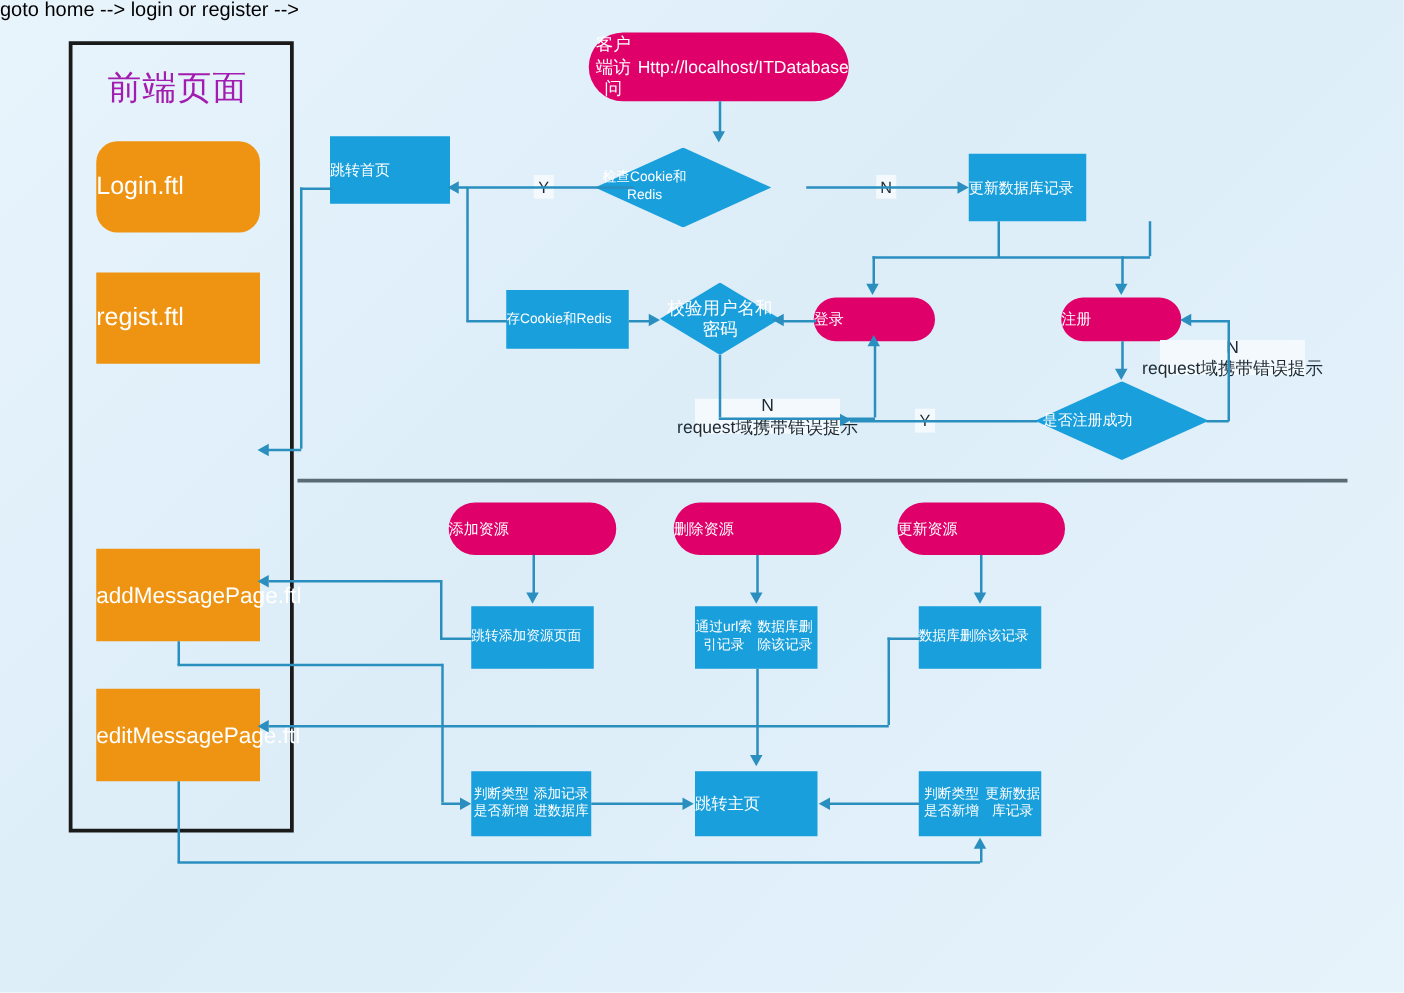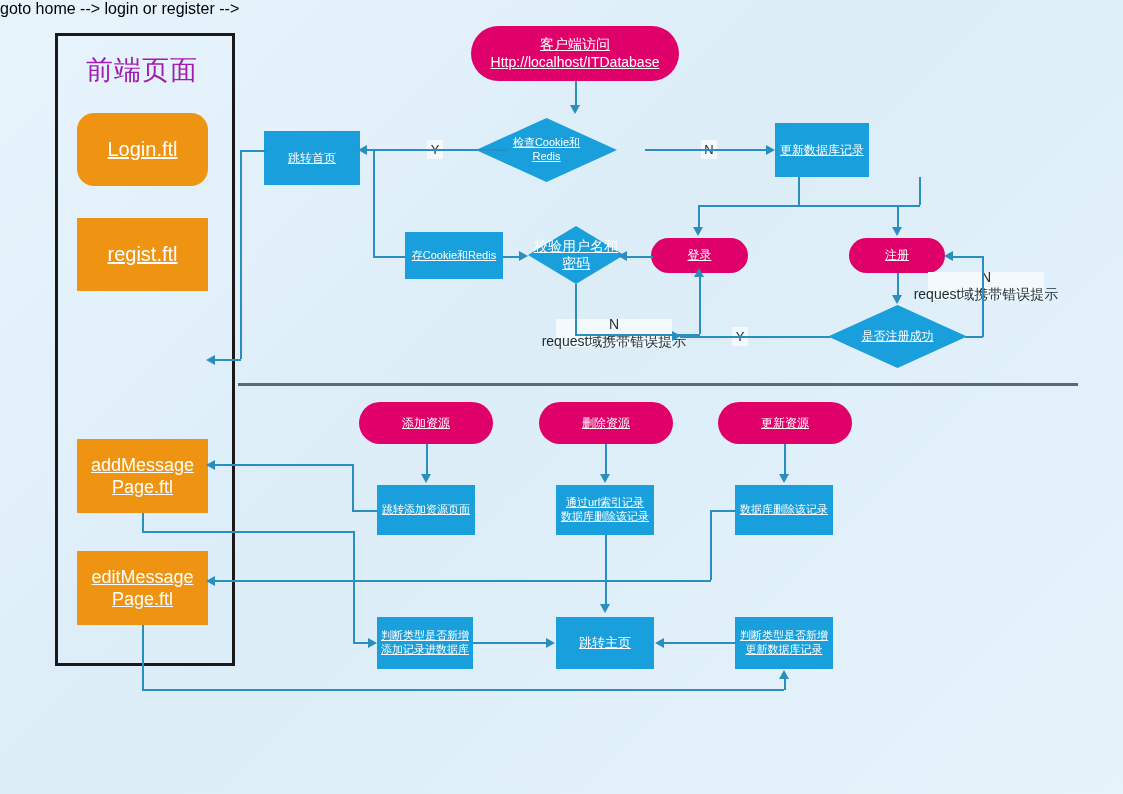--- a/index.html
+++ b/index.html
@@ -4,23 +4,23 @@
 <style>
   html,body{margin:0;padding:0;}
   body{
     width:1123px;height:794px;overflow:hidden;
     font-family:"Liberation Sans","DejaVu Sans",sans-serif;
     background:linear-gradient(135deg,#e8f4fc 0%,#dcedf8 45%,#e6f3fb 100%);
   }
   #stage{position:relative;width:1123px;height:794px;}
 
   
-  .node{position:absolute;box-sizing:border-box;display:flex;flex-direction:column;
-        align-items:center;justify-content:center;text-align:center;color:#ffffff;
-        line-height:1.25;text-decoration:underline;}
+  .node{position:absolute;box-sizing:border-box;display:flex;flex-direction:row;
+        align-items:center;text-align:center;color:#ffffff;
+        line-height:1.25;}
   .rect{background:#199fdc;}
   .pill{background:#e0006a;border-radius:999px;}
   .orange{background:#ef9412;}
   .diamond{background:transparent;}
   .diamond .dshape{position:absolute;inset:0;background:#199fdc;
         clip-path:polygon(50% 0,100% 50%,50% 100%,0 50%);}
   .diamond .dtext{position:relative;z-index:2;padding:0 6px;}
 
   .label-chip{position:absolute;background:#f4f9fd;color:#1b2a33;
         display:flex;flex-direction:column;align-items:center;justify-content:center;
@@ -86,21 +86,21 @@
   </div>
 
   <div class="node diamond t11" style="left:476px;top:118px;width:141px;height:64px;">
     <div class="dshape"></div>
     <div class="dtext">
       <div>检查Cookie和</div>
       <div>Redis</div>
     </div>
   </div>
 
-  <div class="node rect t12" style="left:264px;top:131px;width:96px;height:54px;">
+  <div class="node rect t12" style="left:264px;top:109px;width:96px;height:54px;">
     <span>跳转首页</span>
   </div>
 
   <div class="node rect t12" style="left:775px;top:123px;width:94px;height:54px;">
     <span>更新数据库记录</span>
   </div>
 
   <div class="node rect t11" style="left:405px;top:232px;width:98px;height:47px;">
     <span>存Cookie和Redis</span>
   </div>

